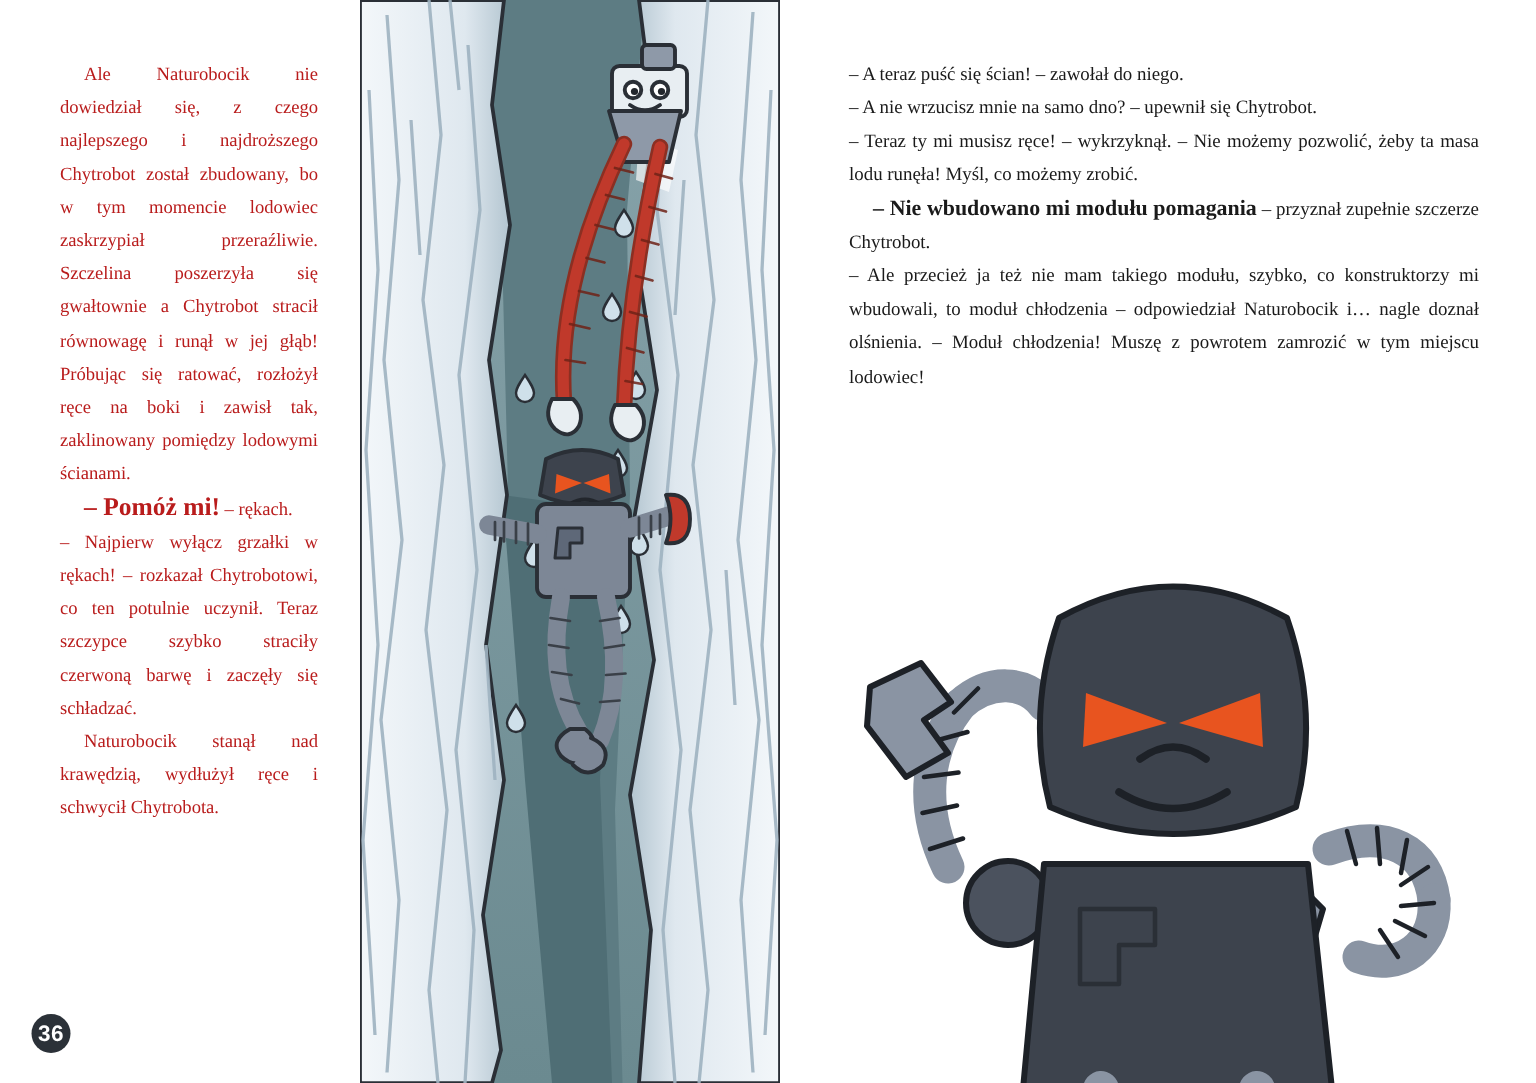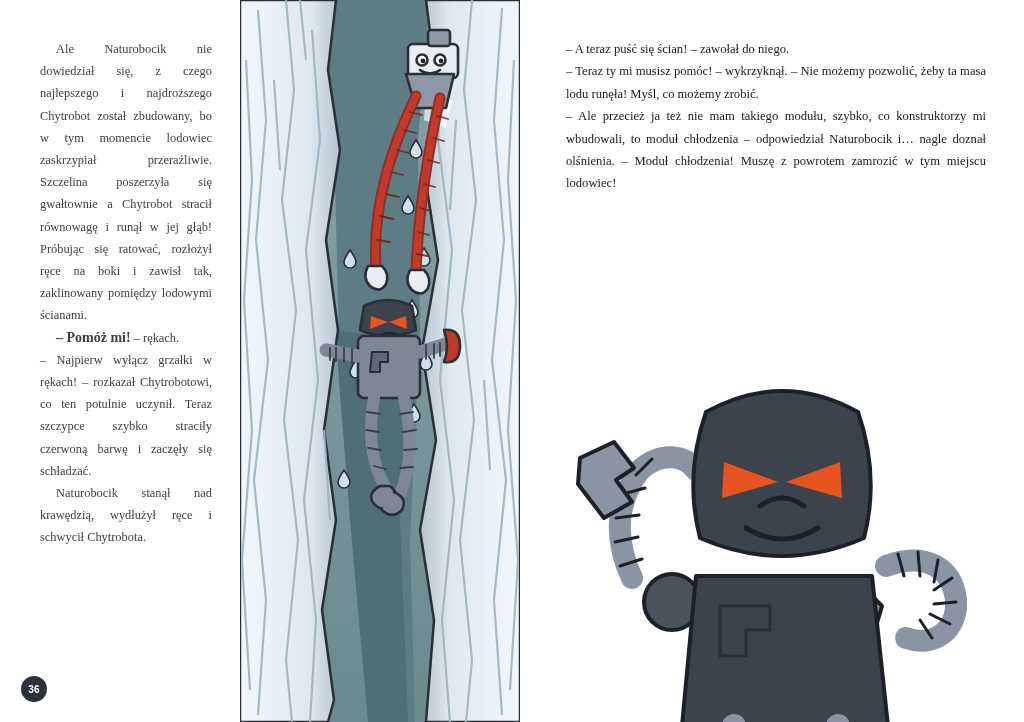--- a/index.html
+++ b/index.html
@@ -30,31 +30,31 @@
     background: #ffffff;
   }
   .left-col {
     position: absolute;
     left: 40px;
     top: 38px;
     width: 172px;
     font-size: 12.4px;
     line-height: 22.2px;
     text-align: justify;
-    color: #404040;
+    color: #b91c1c;
     hyphens: manual;
   }
   .left-col p {
     margin: 0;
     text-indent: 16px;
   }
   .left-col p.noindent { text-indent: 0; }
   .bold-line {
     font-weight: bold;
-    font-size: 14px;
+    font-size: 17px;
   }
 
   
   .center-illo {
     position: absolute;
     left: 240px;
     top: 0;
     width: 280px;
     height: 722px;
     overflow: hidden;
@@ -102,21 +102,21 @@
 
   
   .page-badge {
     position: absolute;
     width: 26px;
     height: 26px;
     border-radius: 50%;
     background: #2b3138;
     color: #ffffff;
     font-family: "Liberation Sans", sans-serif;
-    font-size: 10px;
+    font-size: 15px;
     font-weight: bold;
     display: flex;
     align-items: center;
     justify-content: center;
     letter-spacing: 0.3px;
   }
   .page-badge.left { left: 21px; top: 676px; }
 </style>
 </head>
 <body>
@@ -258,21 +258,25 @@
         </g>
         <path d="M140,486 q-14,8 -6,18 q10,10 20,0 q6,-10 -4,-18 Z" fill="#7d8796"></path>
         <path d="M154,492 q14,6 8,18 q-10,10 -20,0" fill="#7d8796"></path>
       </g>
     </svg>
   </div>
 
   <div class="right-page">
     <div class="right-col">
       <p>– A teraz puść się ścian! – zawołał do niego.</p>
-      <p>– Teraz ty mi musisz pomóc! – wykrzyknął. – Nie możemy pozwolić, żeby ta masa lodu runęła! Myśl, co możemy zrobić.</p>
+      <p>– A nie wrzucisz mnie na samo dno? – upewnił się Chytrobot.</p>
+      <p>– Teraz ty mi musisz ręce! – wykrzyknął. – Nie możemy pozwolić, żeby ta masa lodu runęła! Myśl, co możemy zrobić.</p>
+      <p class="indent">
+        <span class="big-bold">– Nie wbudowano mi modułu pomagania</span><span> – przyznał zupełnie szczerze Chytrobot.</span>
+      </p>
       <p>– Ale przecież ja też nie mam takiego modułu, szybko, co konstruktorzy mi wbudowali, to moduł chłodzenia – odpowiedział Naturobocik i… nagle doznał olśnienia. – Moduł chłodzenia! Muszę z powrotem zamrozić w tym miejscu lodowiec!</p>
     </div>
 
   </div>
 
   <div class="right-illo">
     <svg width="504" height="392" viewBox="0 0 504 392" xmlns="http://www.w3.org/2000/svg">
       <g stroke="#1d2127" stroke-width="4" stroke-linecap="round" stroke-linejoin="round">
 
         <g fill="none" stroke="#8a94a3" stroke-width="22">

